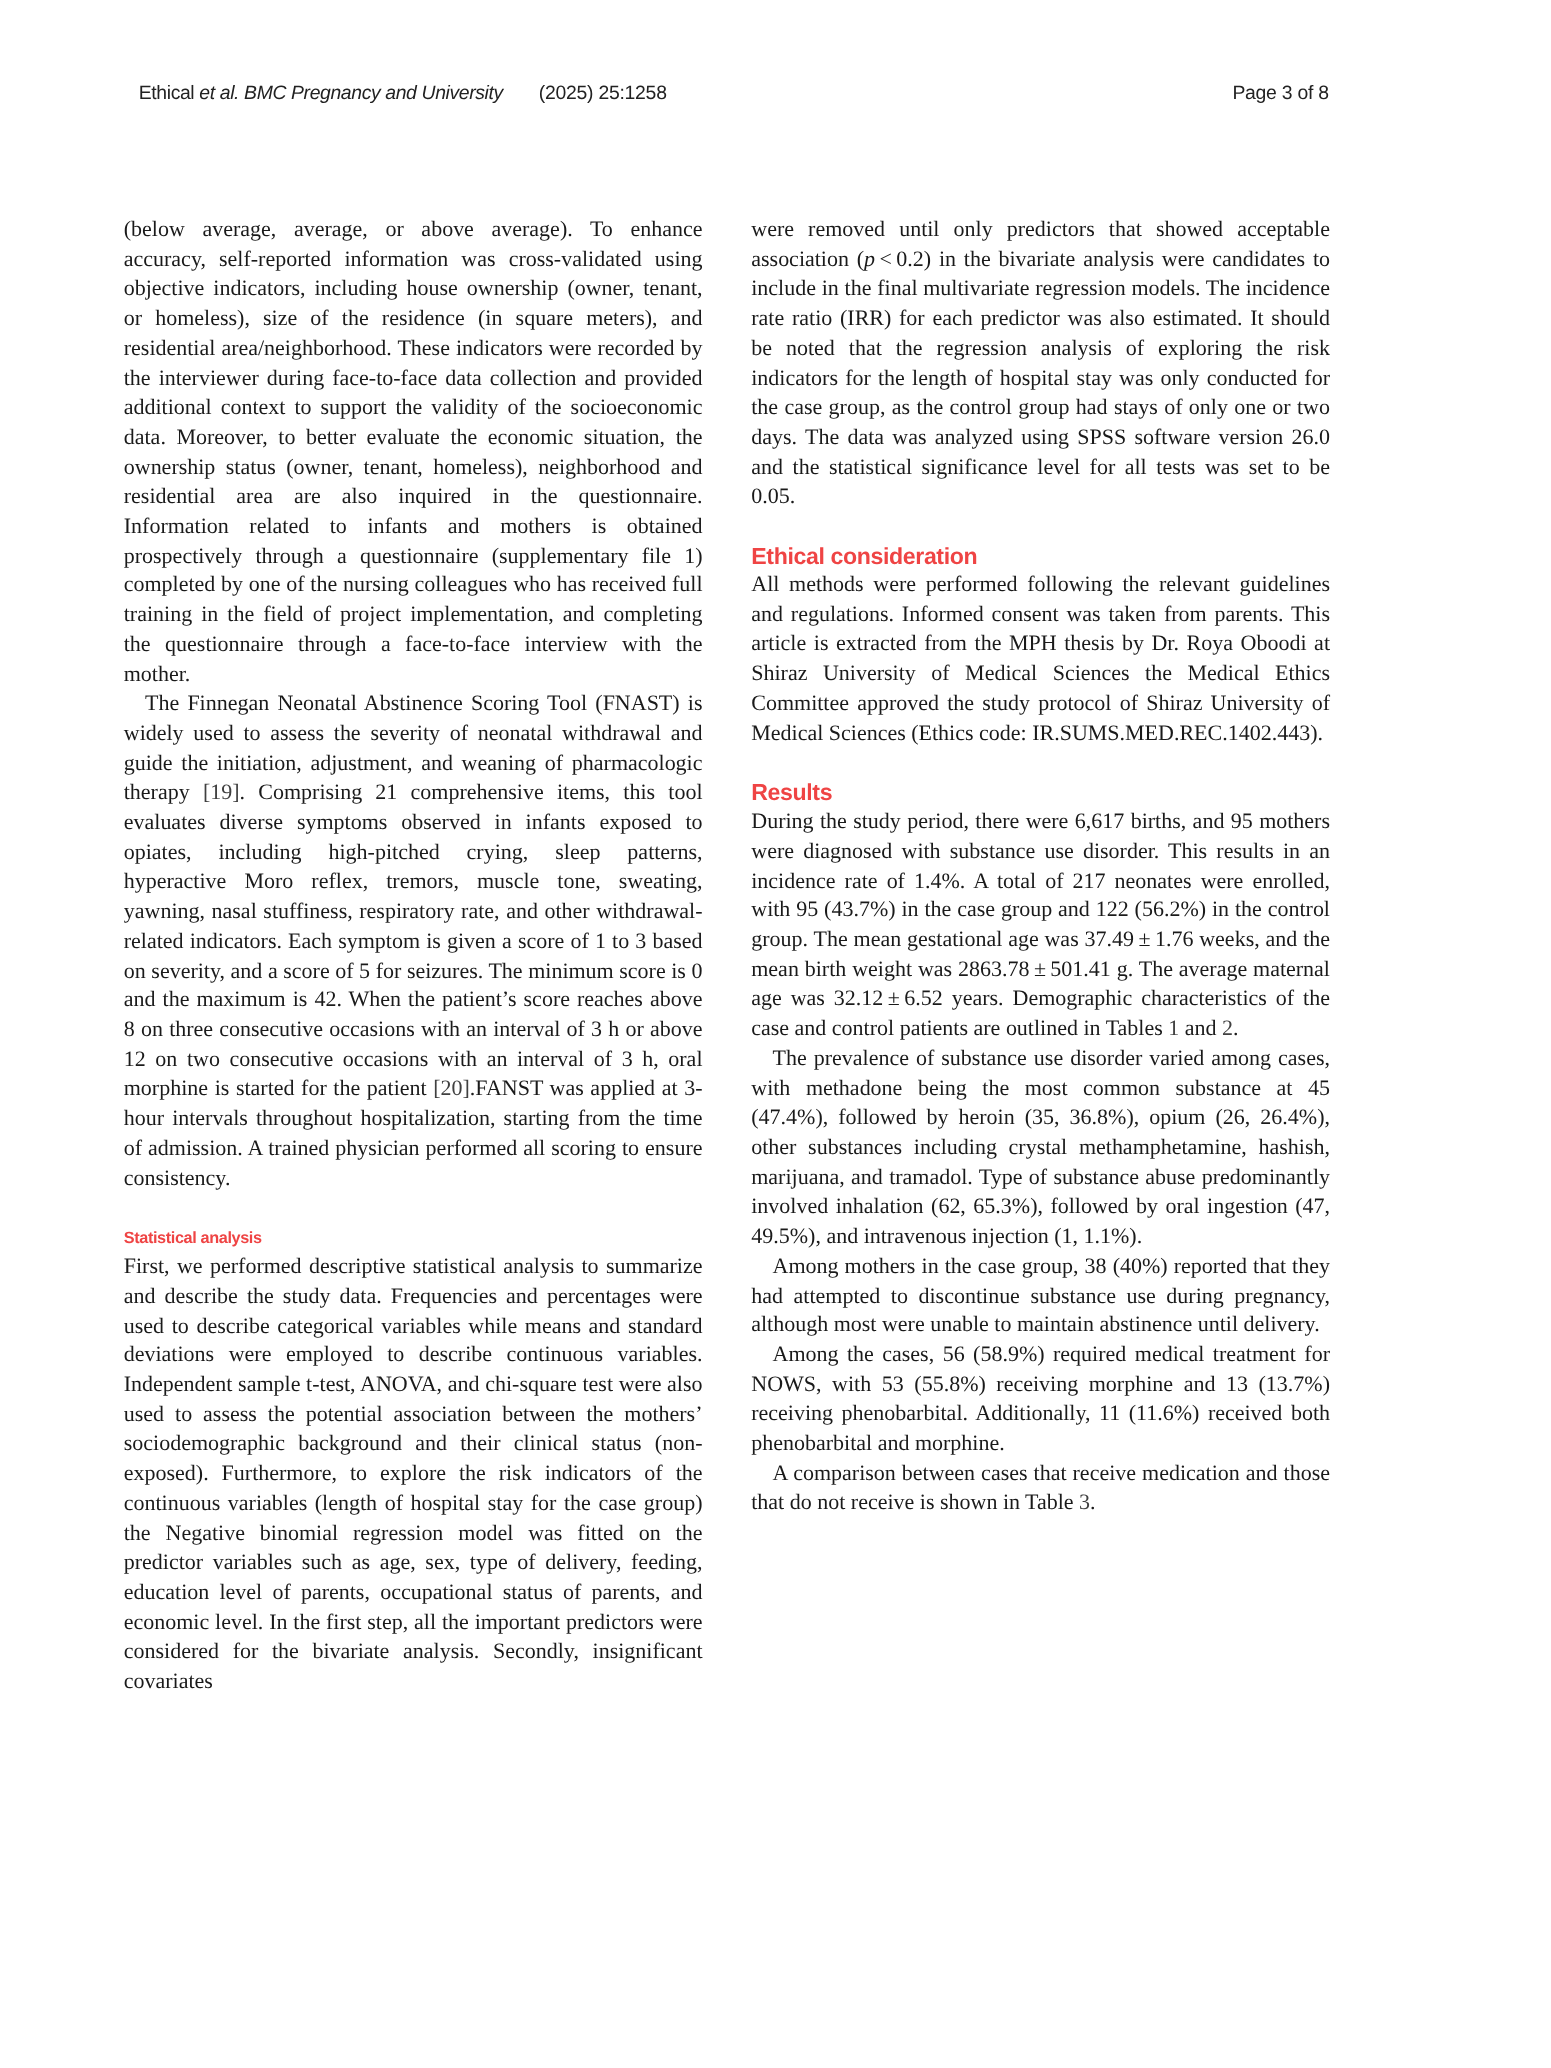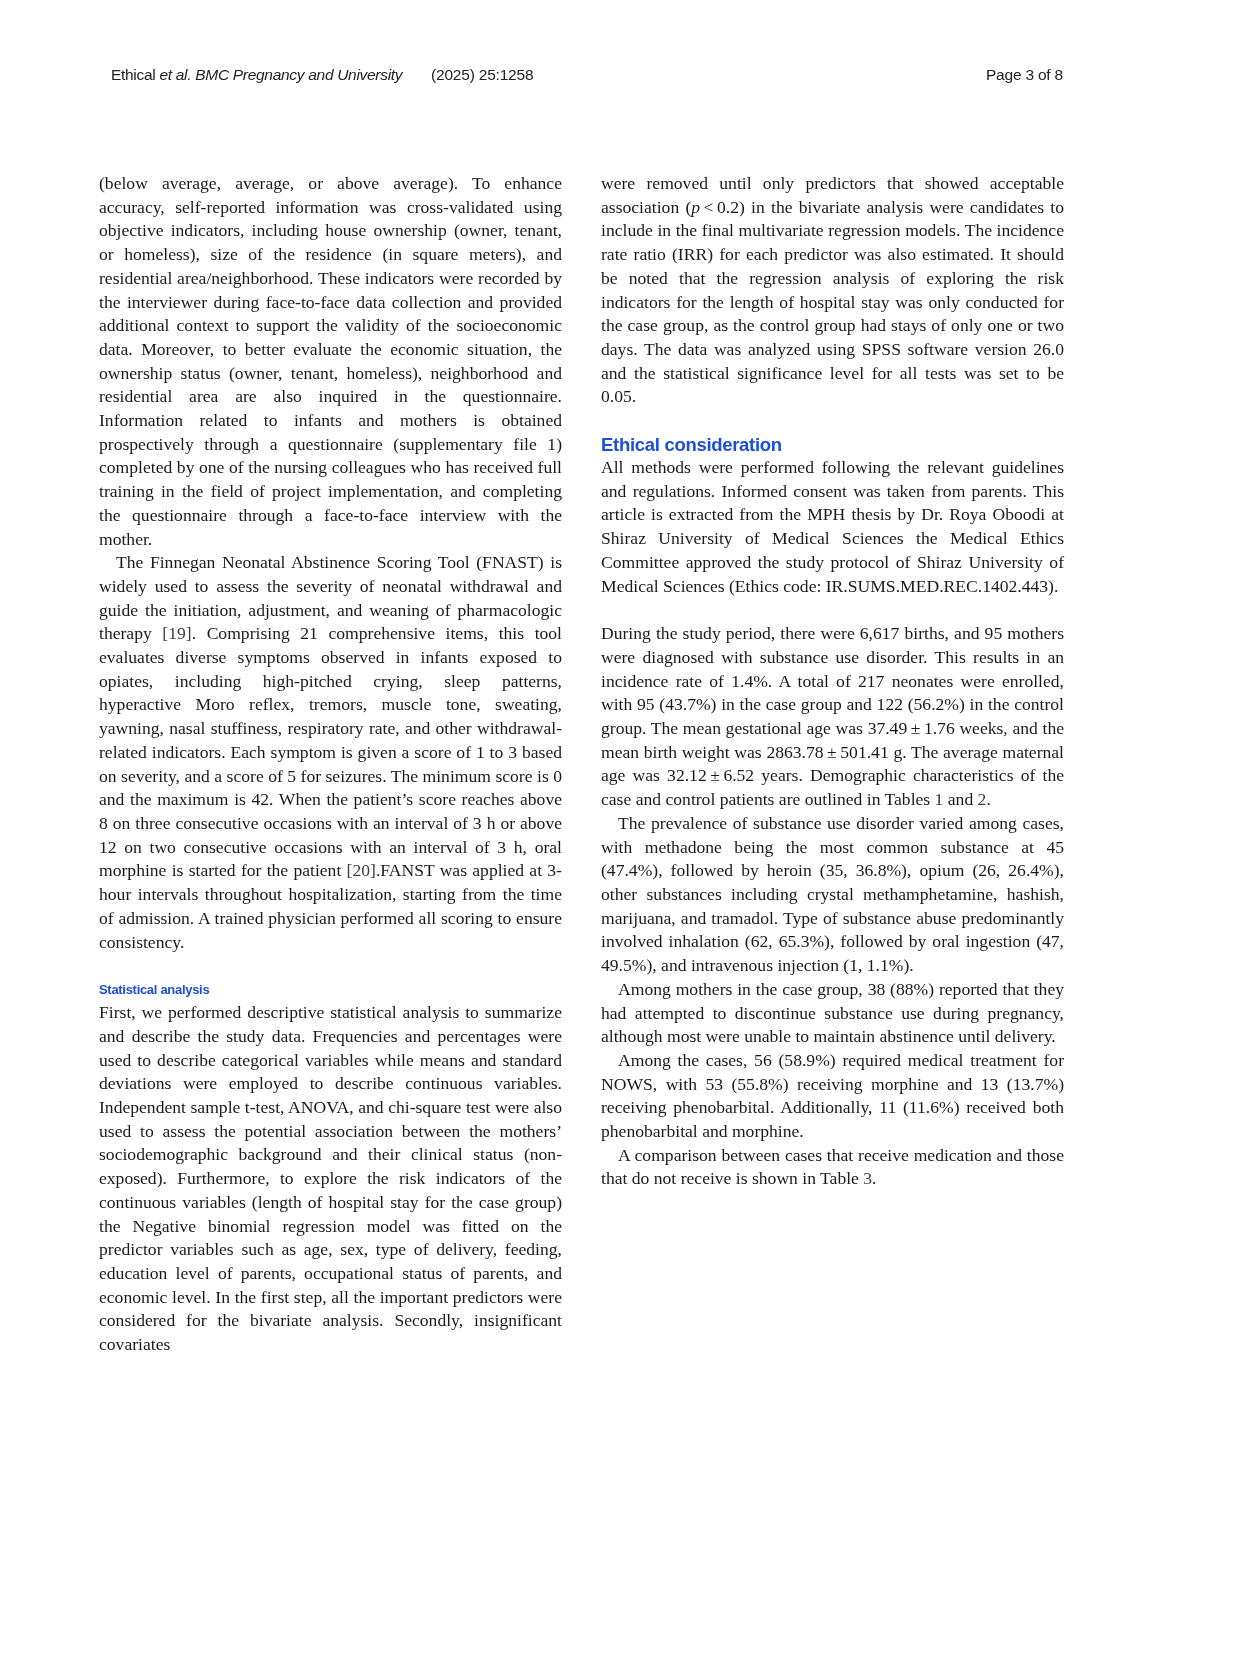--- a/index.html
+++ b/index.html
@@ -11,21 +11,21 @@
   .header .cite { position: absolute; left: 320px; top: 0; letter-spacing: -0.2px; }
   .header .right { position: absolute; right: 0; top: 0; letter-spacing: -0.2px; }
   .col { position: absolute; top: 172px; width: 463px;
          font-family: "Liberation Serif", serif; font-size: 17.6px; line-height: 23.7px;
          text-align: justify; hyphens: manual; }
   .col.left { left: 99px; }
   .col.right { left: 601px; }
   .col p { margin: 0; }
   .col p.indent { text-indent: 17px; }
   h2 { font-family: "Liberation Sans", sans-serif; font-weight: bold; margin: 0;
-       font-size: 18.5px; line-height: 23px; letter-spacing: -0.3px; color: #1d4ed8; }
+       font-size: 18.5px; line-height: 23px; letter-spacing: -0.3px; color: #ef4444; }
   h2.sub { font-size: 13px; }
   .gap { height: 24px; }
   .ref { color: #404040; }
 </style>
 </head>
 <body>
 
 <div class="header">
   <span class="left"><span>Ethical</span> <i>et al.</i> <i>BMC Pregnancy and University</i></span>
   <span class="cite">(2025) 25:1258</span>
@@ -39,18 +39,19 @@
   <h2 class="sub">Statistical analysis</h2>
   <p>First, we performed descriptive statistical analysis to summarize and describe the study data. Frequencies and percentages were used to describe categorical variables while means and standard deviations were employed to describe continuous variables. Independent sample t-test, ANOVA, and chi-square test were also used to assess the potential association between the mothers’ socio­demographic background and their clinical status (non-exposed). Furthermore, to explore the risk indicators of the continuous variables (length of hospital stay for the case group) the Negative binomial regression model was fitted on the predictor variables such as age, sex, type of delivery, feeding, education level of parents, occupa­tional status of parents, and economic level. In the first step, all the important predictors were considered for the bivariate analysis. Secondly, insignificant covariates</p>
 </div>
 
 <div class="col right">
   <p><span>were removed until only predictors that showed accept­able association (</span><i>p</i><span> &lt; 0.2) in the bivariate analysis were candidates to include in the final multivariate regression models. The incidence rate ratio (IRR) for each predictor was also estimated. It should be noted that the regression analysis of exploring the risk indicators for the length of hospital stay was only conducted for the case group, as the control group had stays of only one or two days. The data was analyzed using SPSS software version 26.0 and the statistical significance level for all tests was set to be 0.05.</span></p>
   <div class="gap"></div>
   <h2>Ethical consideration</h2>
   <p>All methods were performed following the relevant guidelines and regulations. Informed consent was taken from parents. This article is extracted from the MPH the­sis by Dr. Roya Oboodi at Shiraz University of Medical Sciences the Medical Ethics Committee approved the study protocol of Shiraz University of Medical Sciences (Ethics code: IR.SUMS.MED.REC.1402.443).</p>
   <div class="gap"></div>
+  <h2>Results</h2>
   <p><span>During the study period, there were 6,617 births, and 95 mothers were diagnosed with substance use disorder. This results in an incidence rate of 1.4%. A total of 217 neonates were enrolled, with 95 (43.7%) in the case group and 122 (56.2%) in the control group. The mean gesta­tional age was 37.49 ± 1.76 weeks, and the mean birth weight was 2863.78 ± 501.41 g. The average maternal age was 32.12 ± 6.52 years. Demographic characteristics of the case and control patients are outlined in Tables </span><span class="ref">1</span><span> and </span><span class="ref">2</span><span>.</span></p>
   <p class="indent">The prevalence of substance use disorder varied among cases, with methadone being the most common substance at 45 (47.4%), followed by heroin (35, 36.8%), opium (26, 26.4%), other substances including crystal methamphetamine, hashish, marijuana, and tramadol. Type of substance abuse predominantly involved inhala­tion (62, 65.3%), followed by oral ingestion (47, 49.5%), and intravenous injection (1, 1.1%).</p>
-  <p class="indent">Among mothers in the case group, 38 (88%) reported that they had attempted to discontinue substance use during pregnancy, although most were unable to main­tain abstinence until delivery.</p>
+  <p class="indent">Among mothers in the case group, 38 (40%) reported that they had attempted to discontinue substance use during pregnancy, although most were unable to main­tain abstinence until delivery.</p>
   <p class="indent">Among the cases, 56 (58.9%) required medical treat­ment for NOWS, with 53 (55.8%) receiving morphine and 13 (13.7%) receiving phenobarbital. Additionally, 11 (11.6%) received both phenobarbital and morphine.</p>
   <p class="indent"><span>A comparison between cases that receive medication and those that do not receive is shown in Table </span><span class="ref">3</span><span>.</span></p>
 </div>
 
 </body></html>

